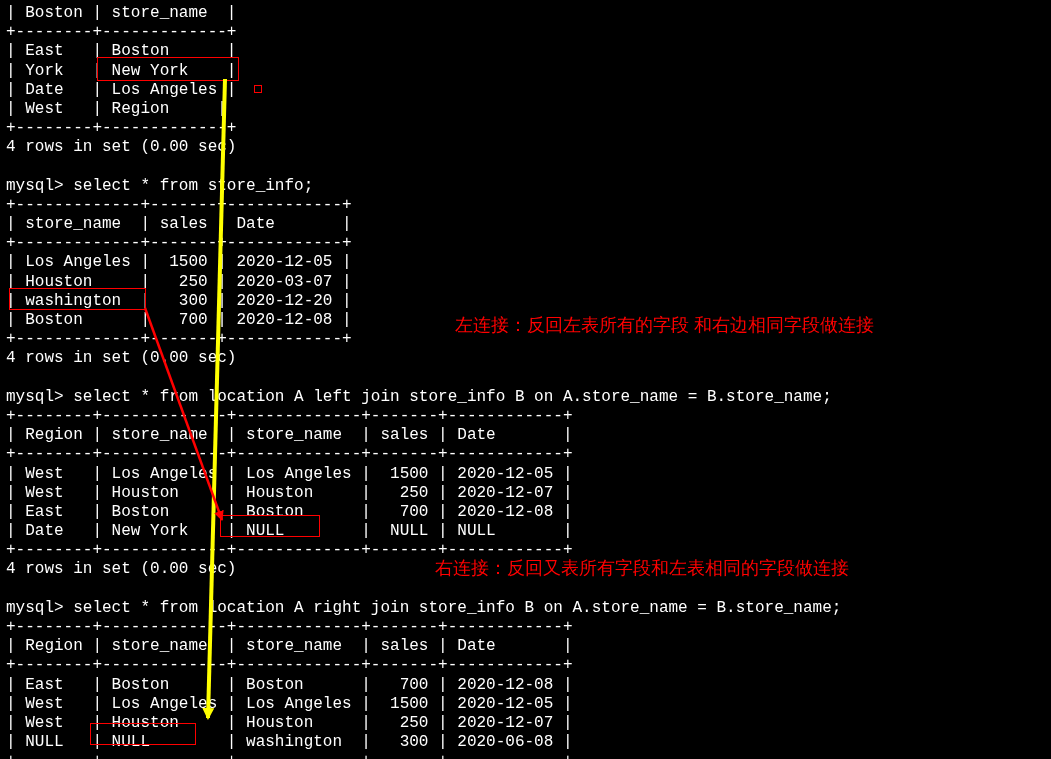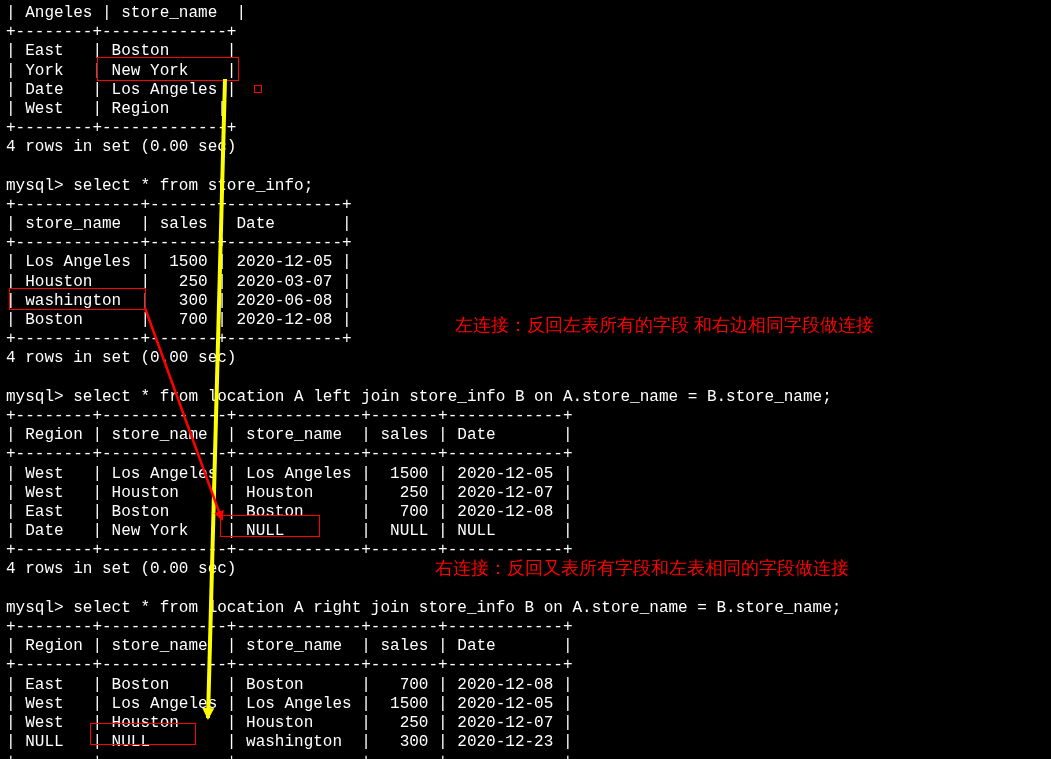--- a/index.html
+++ b/index.html
@@ -40,36 +40,36 @@
     top: 0;
     left: 0;
     width: 1051px;
     height: 759px;
     pointer-events: none;
   }
 </style>
 </head>
 <body>
 
-<pre><span>| Angeles | store_name  |</span>
+<pre><span>| Boston | store_name  |</span>
 <span>+--------+-------------+</span>
 <span>| East   | Boston      |</span>
 <span>| York   | New York    |</span>
 <span>| Date   | Los Angeles |</span>
 <span>| West   | Region     |</span>
 <span>+--------+-------------+</span>
 <span>4 rows in set (0.00 sec)</span>
 
 <span>mysql&gt; select * from store_info;</span>
 <span>+-------------+-------+------------+</span>
 <span>| store_name  | sales | Date       |</span>
 <span>+-------------+-------+------------+</span>
 <span>| Los Angeles |  1500 | 2020-12-05 |</span>
 <span>| Houston     |   250 | 2020-03-07 |</span>
-<span>| washington  |   300 | 2020-06-08 |</span>
+<span>| washington  |   300 | 2020-12-20 |</span>
 <span>| Boston      |   700 | 2020-12-08 |</span>
 <span>+-------------+-------+------------+</span>
 <span>4 rows in set (0.00 sec)</span>
 
 <span>mysql&gt; select * from location A left join store_info B on A.store_name = B.store_name;</span>
 <span>+--------+-------------+-------------+-------+------------+</span>
 <span>| Region | store_name  | store_name  | sales | Date       |</span>
 <span>+--------+-------------+-------------+-------+------------+</span>
 <span>| West   | Los Angeles | Los Angeles |  1500 | 2020-12-05 |</span>
 <span>| West   | Houston     | Houston     |   250 | 2020-12-07 |</span>
@@ -78,21 +78,21 @@
 <span>+--------+-------------+-------------+-------+------------+</span>
 <span>4 rows in set (0.00 sec)</span>
 
 <span>mysql&gt; select * from location A right join store_info B on A.store_name = B.store_name;</span>
 <span>+--------+-------------+-------------+-------+------------+</span>
 <span>| Region | store_name  | store_name  | sales | Date       |</span>
 <span>+--------+-------------+-------------+-------+------------+</span>
 <span>| East   | Boston      | Boston      |   700 | 2020-12-08 |</span>
 <span>| West   | Los Angeles | Los Angeles |  1500 | 2020-12-05 |</span>
 <span>| West   | Houston     | Houston     |   250 | 2020-12-07 |</span>
-<span>| NULL   | NULL        | washington  |   300 | 2020-12-23 |</span>
+<span>| NULL   | NULL        | washington  |   300 | 2020-06-08 |</span>
 <span>+--------+-------------+-------------+-------+------------+</span>
 </pre>
 
 <div class="redbox" style="left:97px; top:57px; width:140px; height:22px;"></div>
 <div class="redbox" style="left:254px; top:85px; width:6px; height:6px;"></div>
 <div class="redbox" style="left:9px; top:288px; width:135px; height:20px;"></div>
 <div class="redbox" style="left:220px; top:515px; width:98px; height:20px;"></div>
 <div class="redbox" style="left:90px; top:723px; width:104px; height:20px;"></div>
 
 <div class="annotation" style="left:455px; top:315px;">左连接：反回左表所有的字段  和右边相同字段做连接</div>

